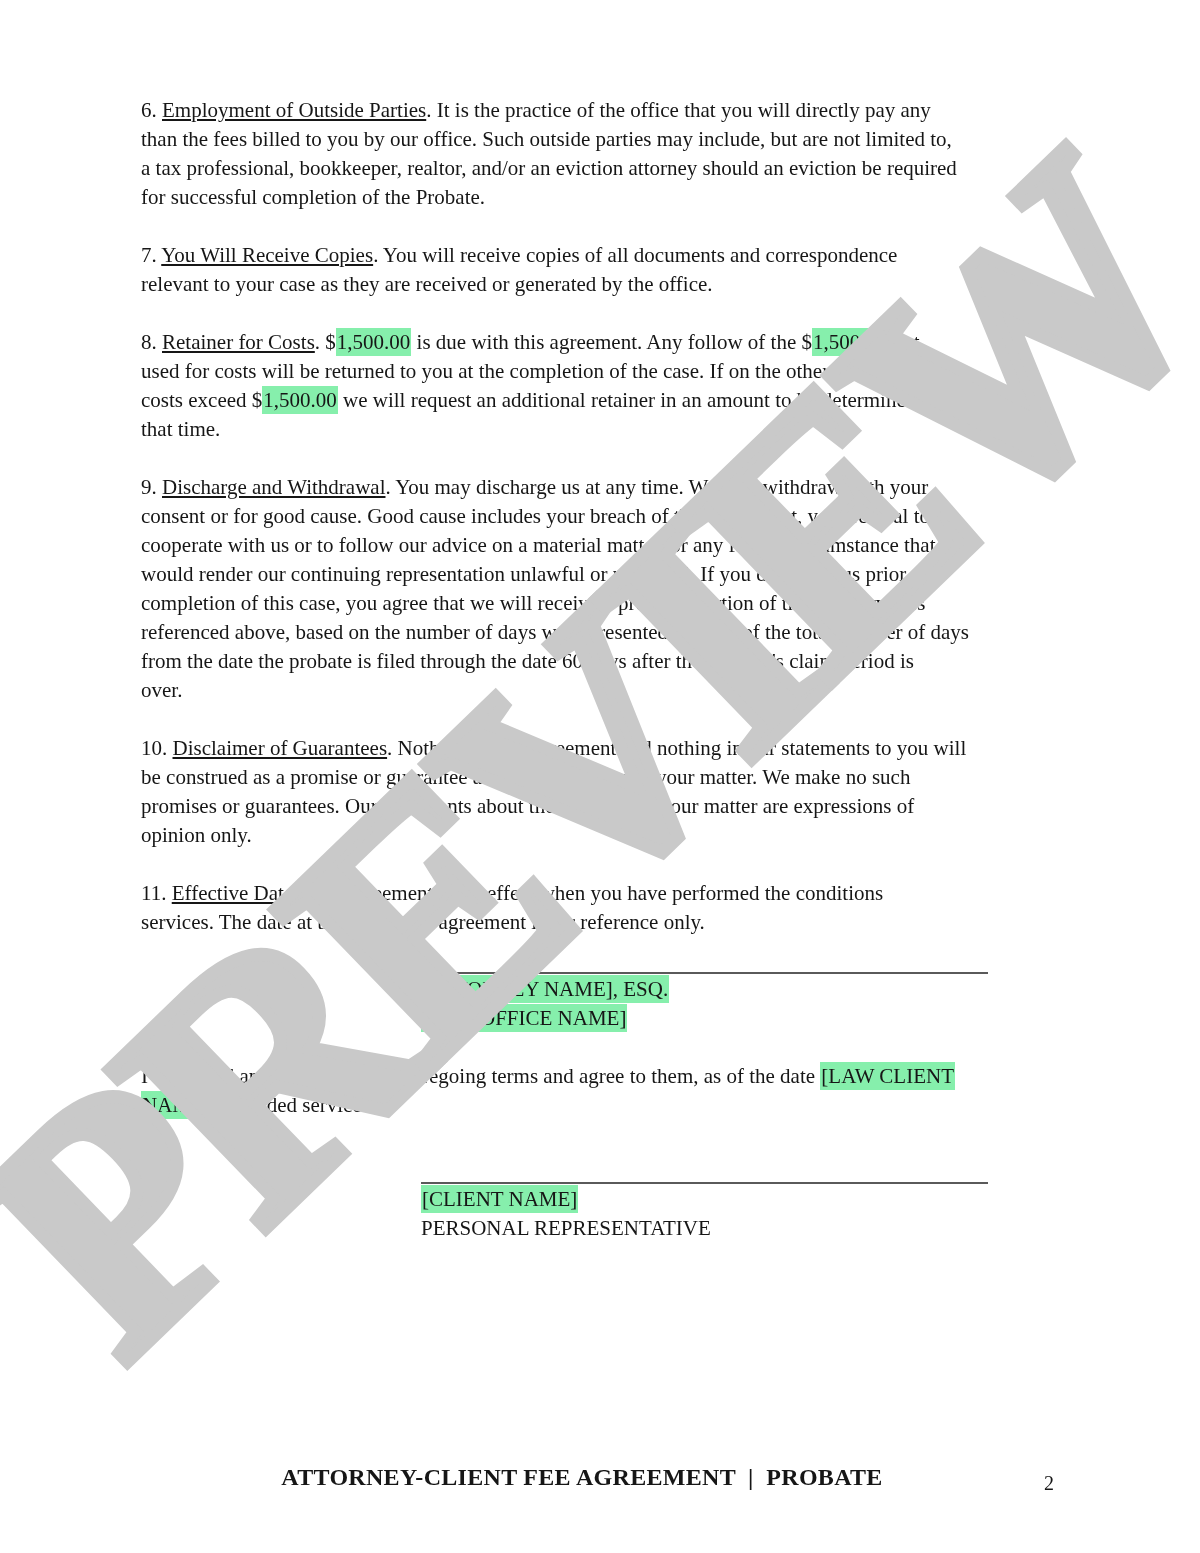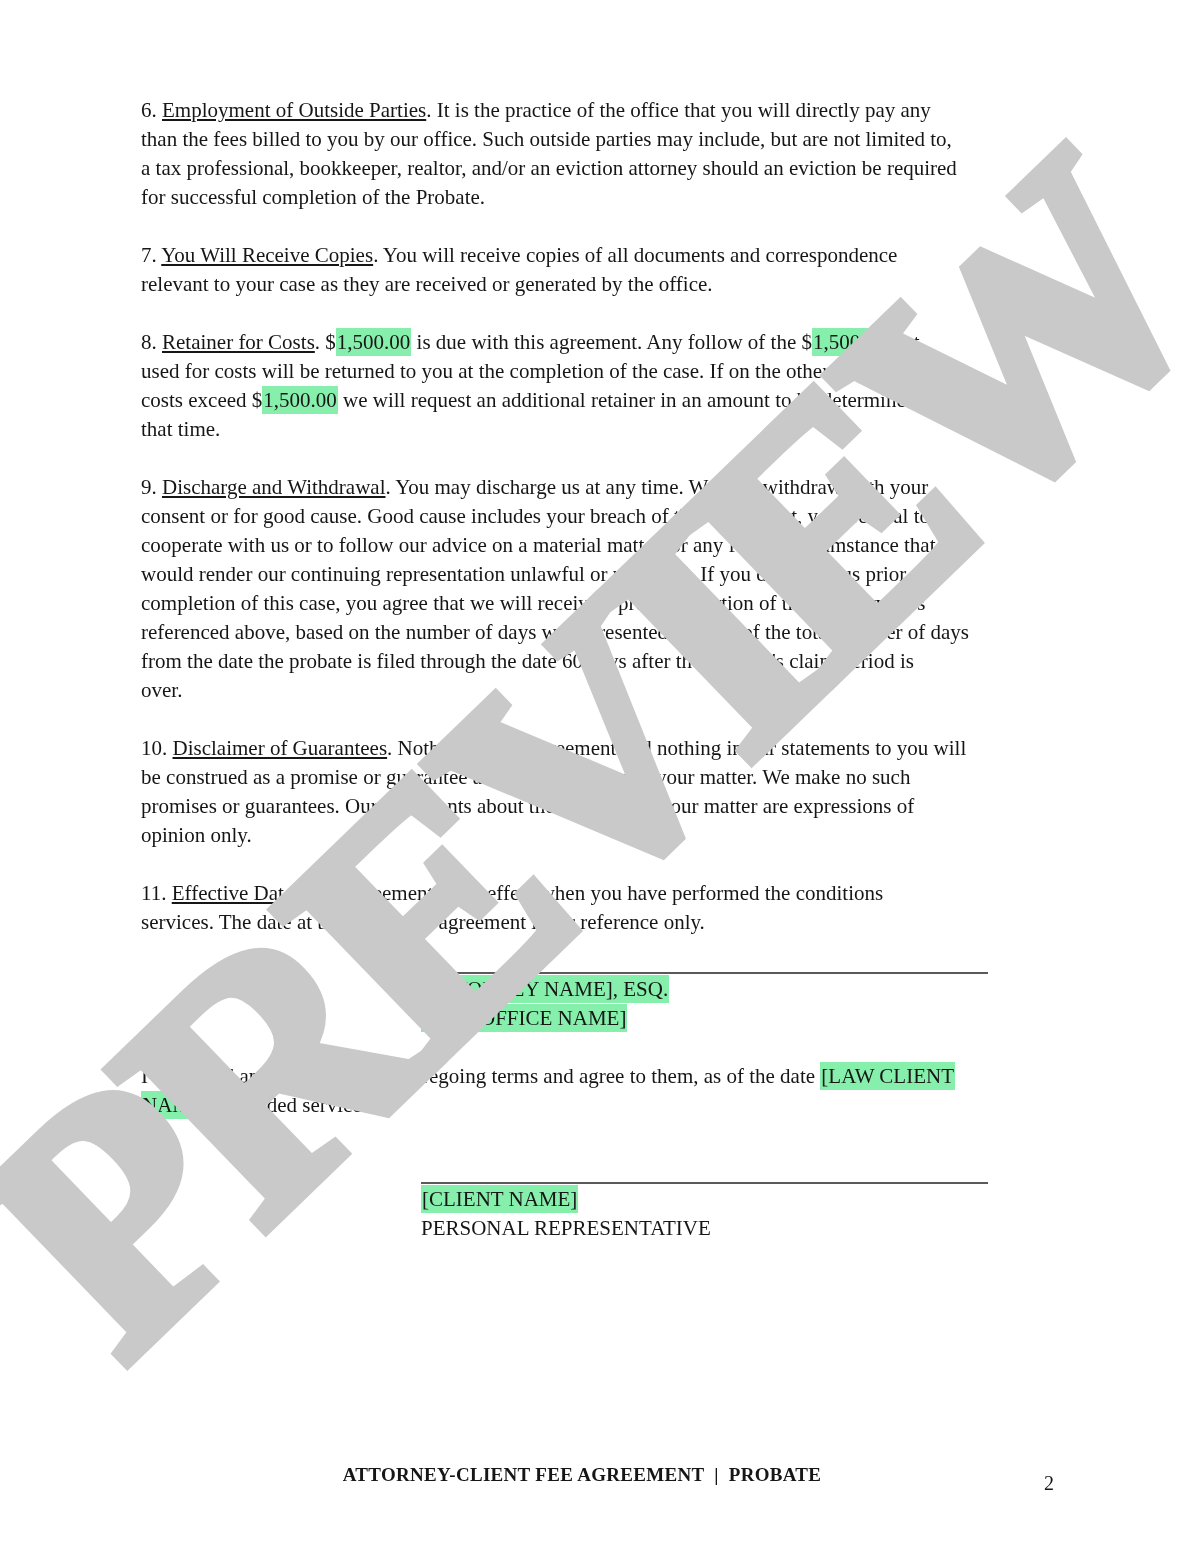--- a/index.html
+++ b/index.html
@@ -46,21 +46,21 @@
     font-weight:bold;
     font-size:340px;
     letter-spacing:-0.045em;
     color:#c9c9c9;
     -webkit-text-stroke:13px #c9c9c9;
     white-space:nowrap;
   }
   .footer-title{
     position:absolute;left:0;top:1464px;width:1164px;
     text-align:center;
-    font-size:19px;font-weight:bold;
+    font-size:24px;font-weight:bold;
     letter-spacing:0.3px;
     white-space:pre;
     z-index:1;
   }
   .page-number{
     position:absolute;left:1044px;top:1472px;
     font-size:20px;
     z-index:1;
   }
 </style>

